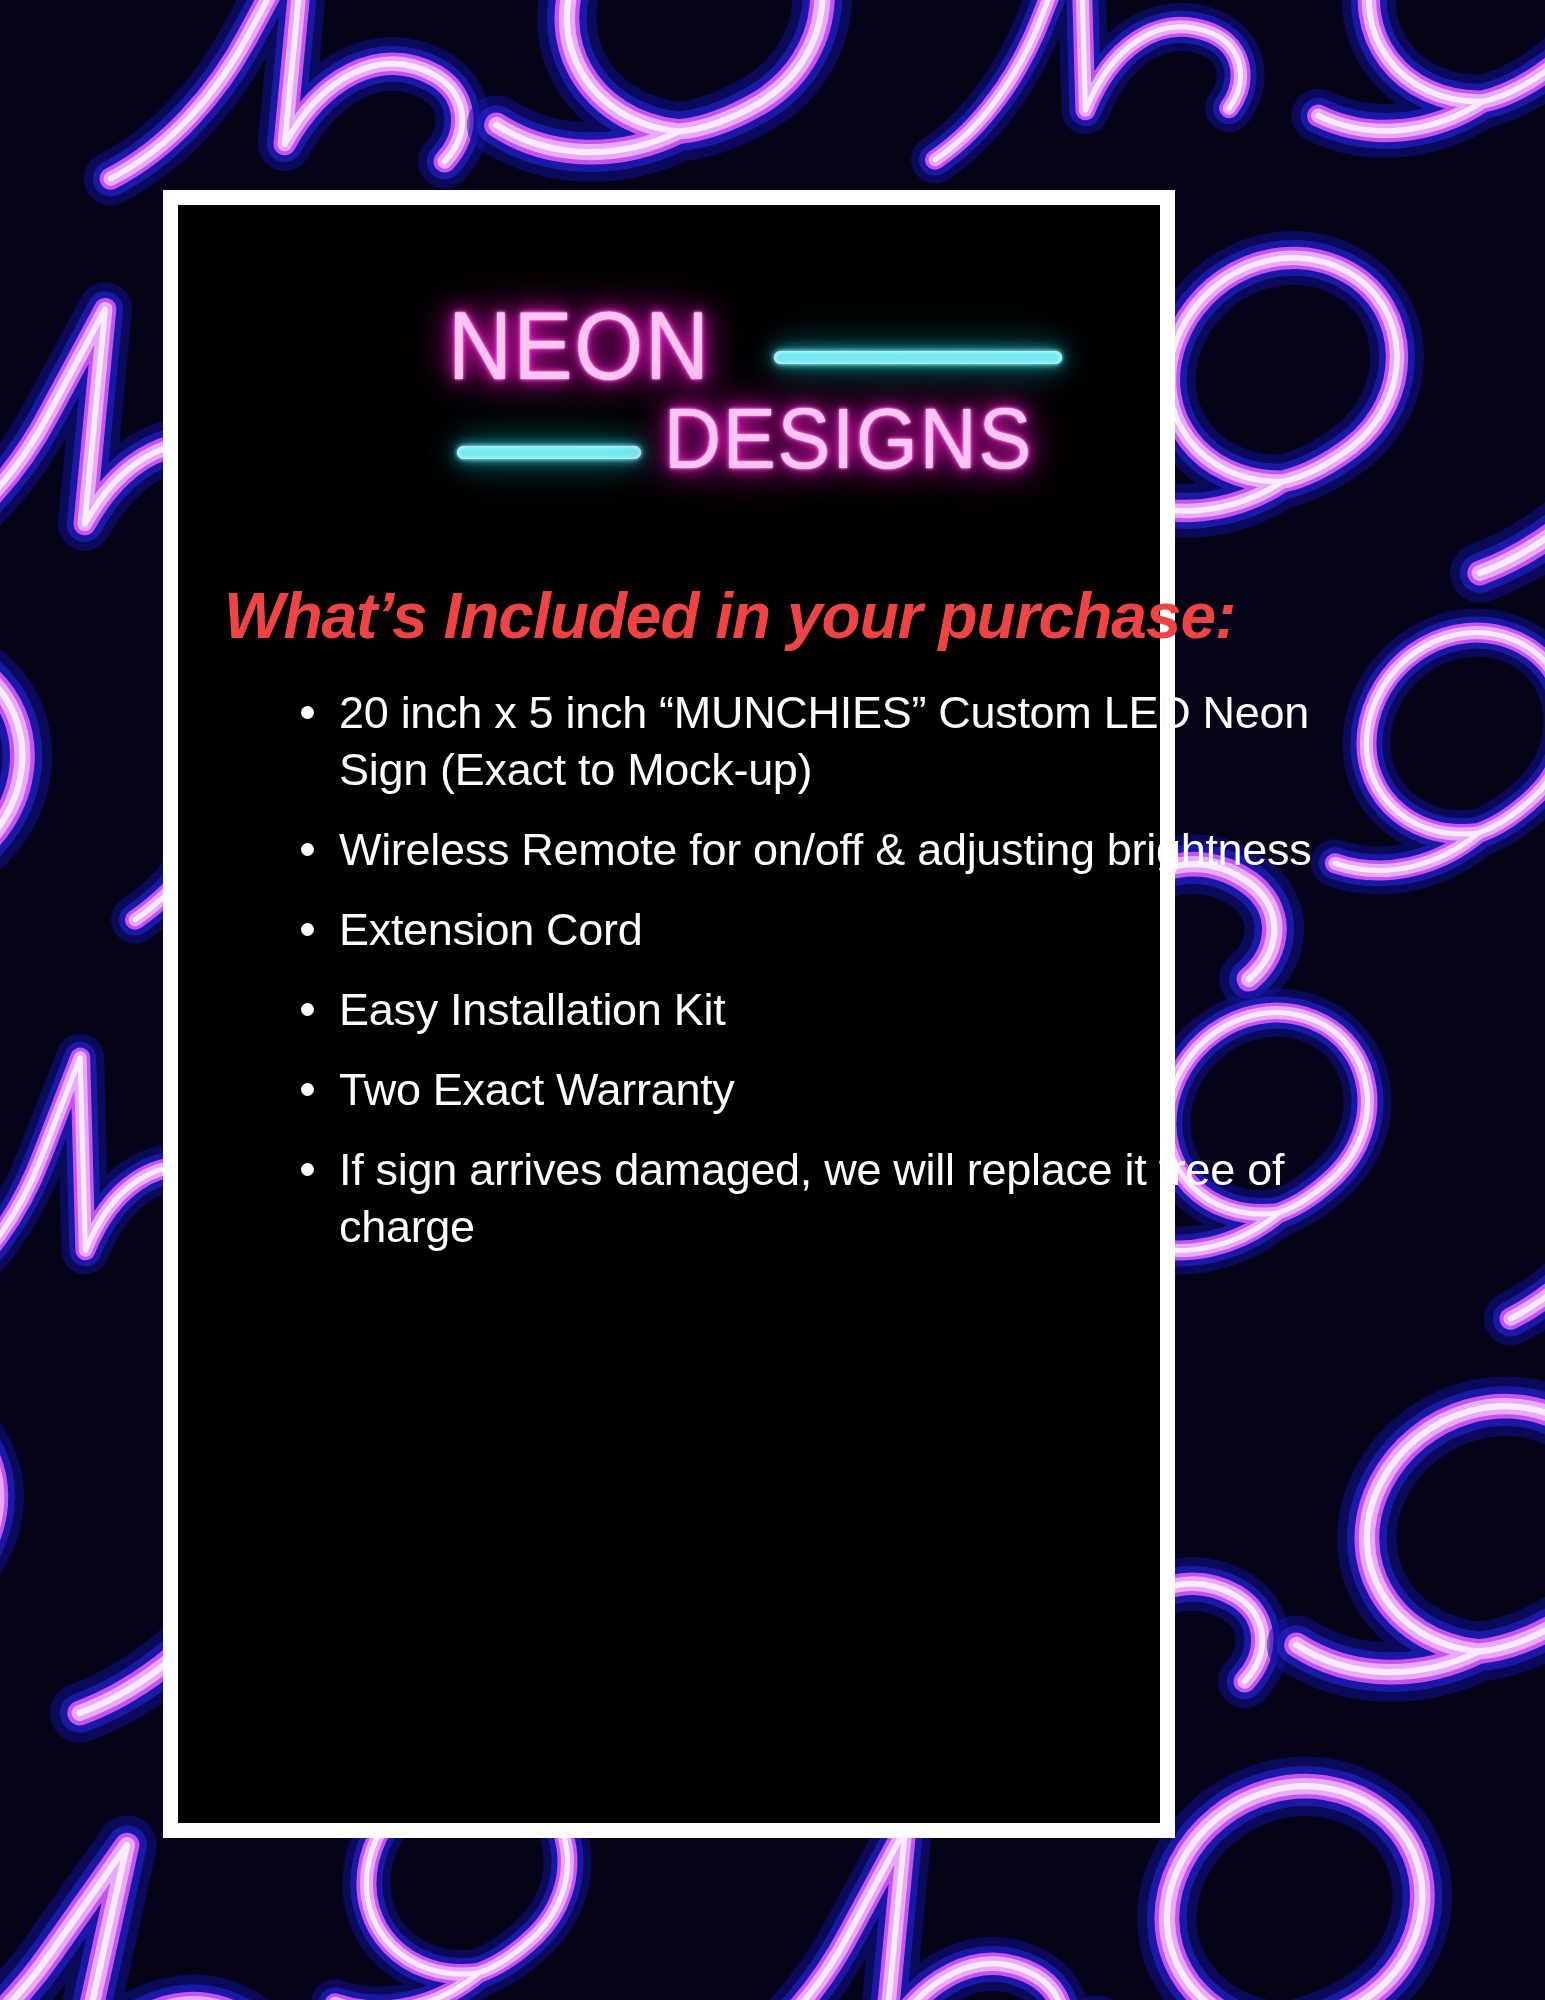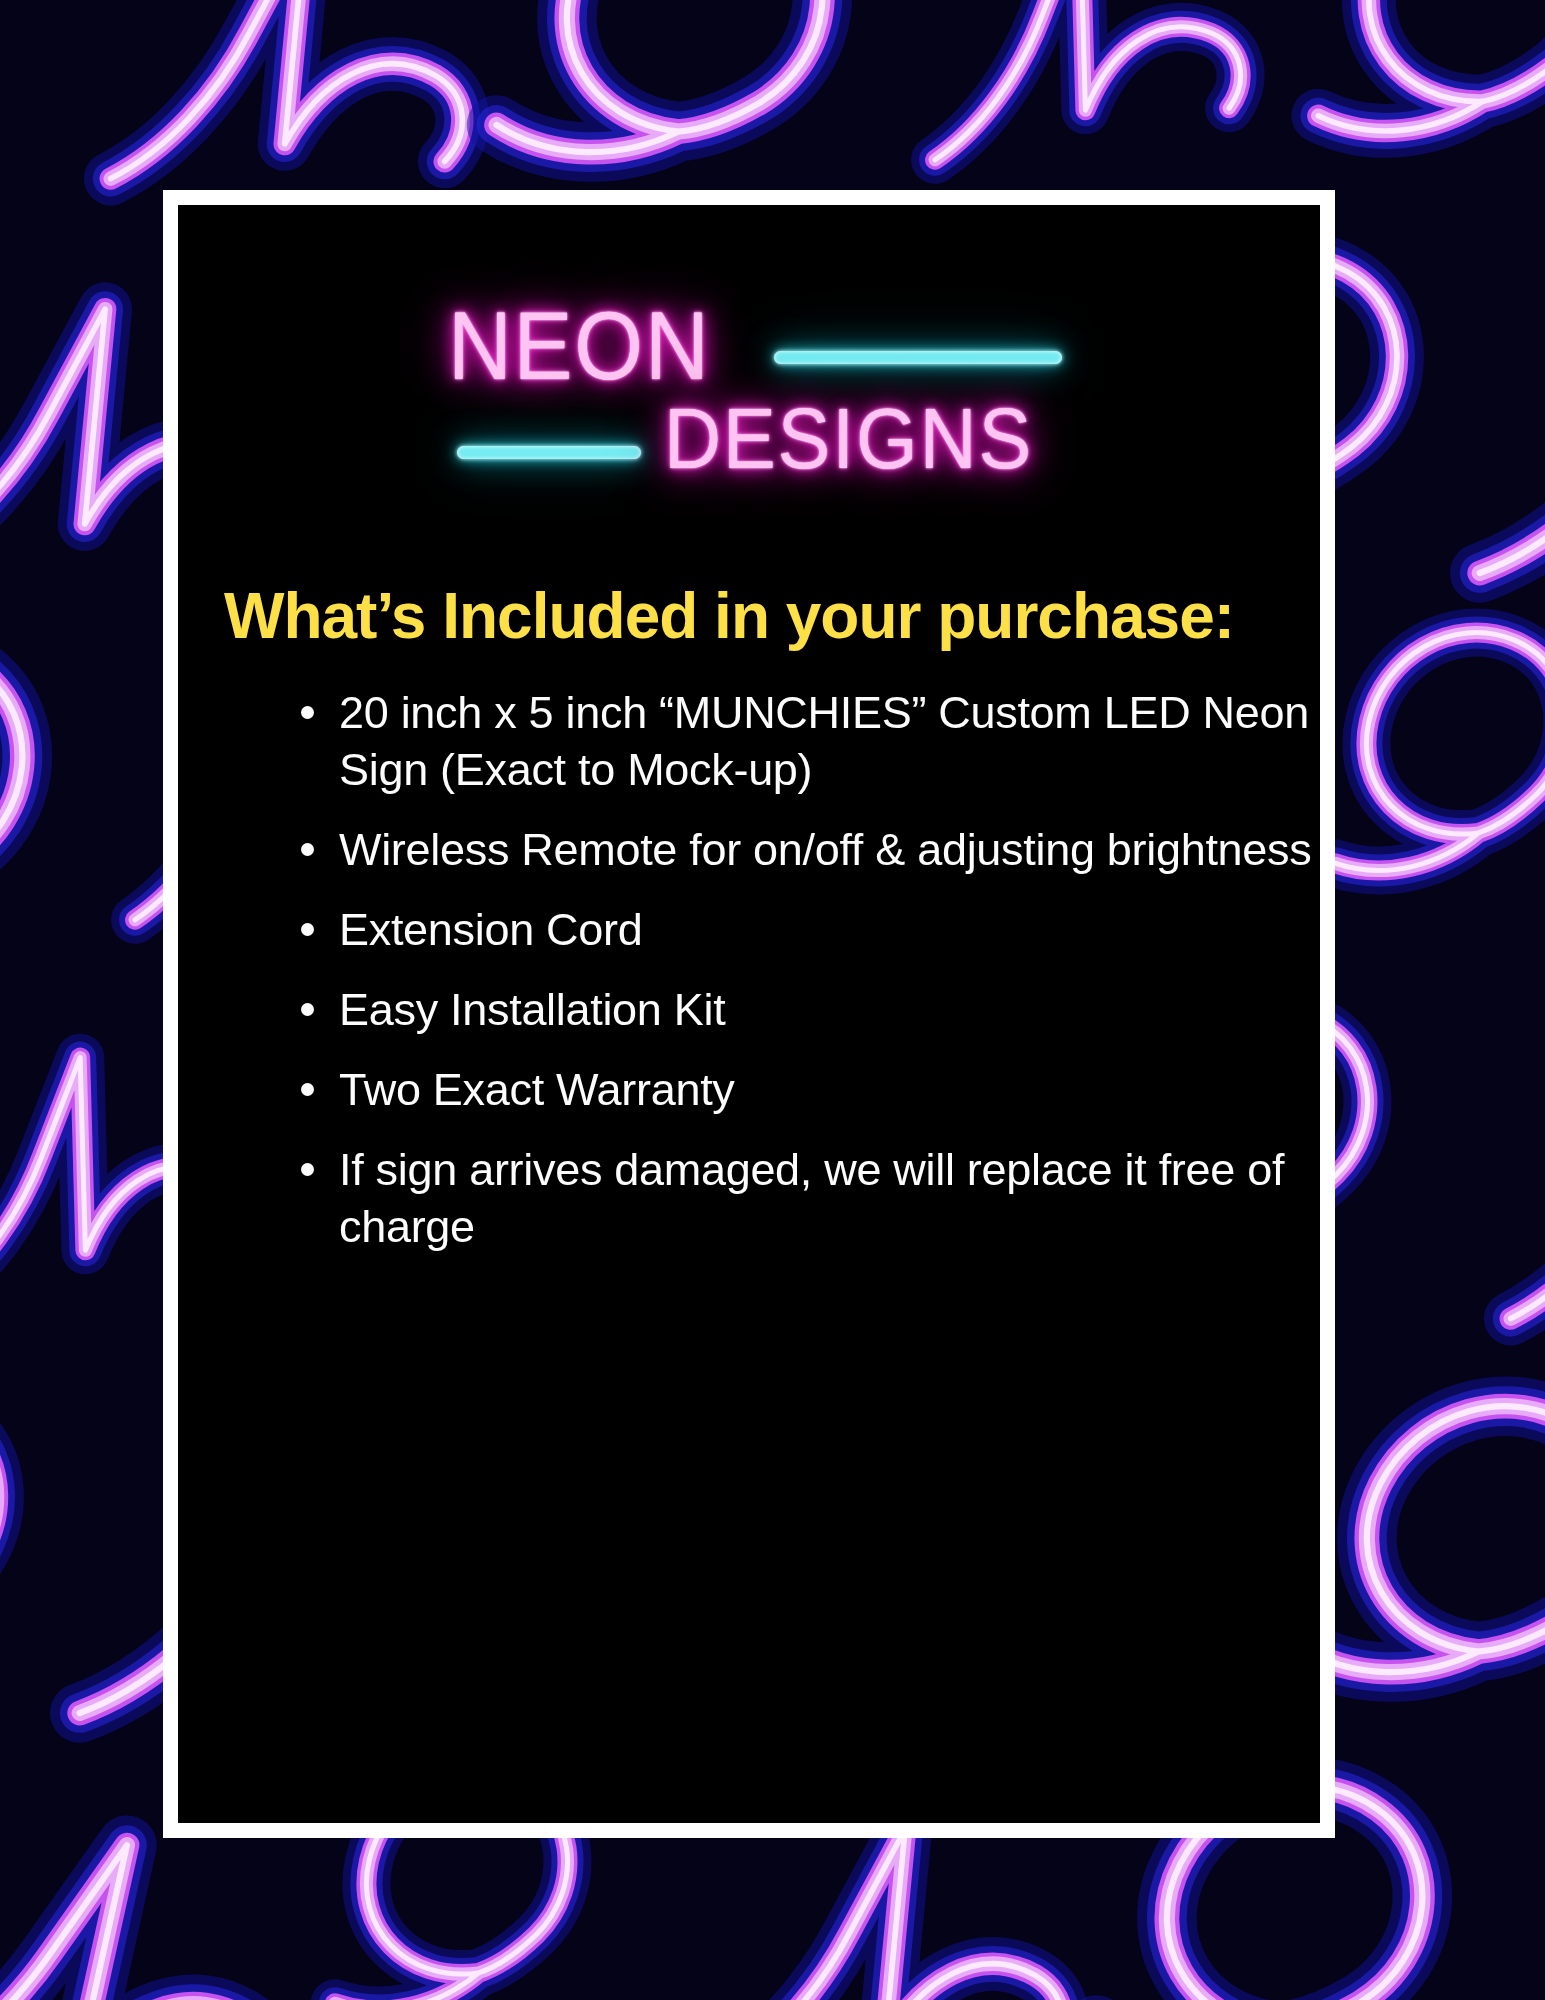--- a/index.html
+++ b/index.html
@@ -18,21 +18,21 @@
   .bg-svg {
     position: absolute;
     left: 0;
     top: 0;
     display: block;
   }
   .card {
     position: absolute;
     left: 163px;
     top: 190px;
-    width: 1172px;
+    width: 1012px;
     height: 1648px;
     box-sizing: border-box;
     border: 15px solid #ffffff;
     background: #000000;
     z-index: 2;
   }
   
   .logo-word {
     position: absolute;
     line-height: 1;
@@ -78,22 +78,23 @@
   .line-bottom { left: 279px; top: 241px; width: 184px; }
 
   
   .heading {
     position: absolute;
     left: 46px;
     top: 374px;
     font-size: 64px;
     font-weight: bold;
     letter-spacing: -1px;
-    color: #fde047;
+    color: #ef4444;
     white-space: nowrap;
+    font-style: italic;
   }
 
   
   .included-list {
     position: absolute;
     left: 104px;
     top: 462px;
     width: 1060px;
     margin: 17px;
     padding: 0;

